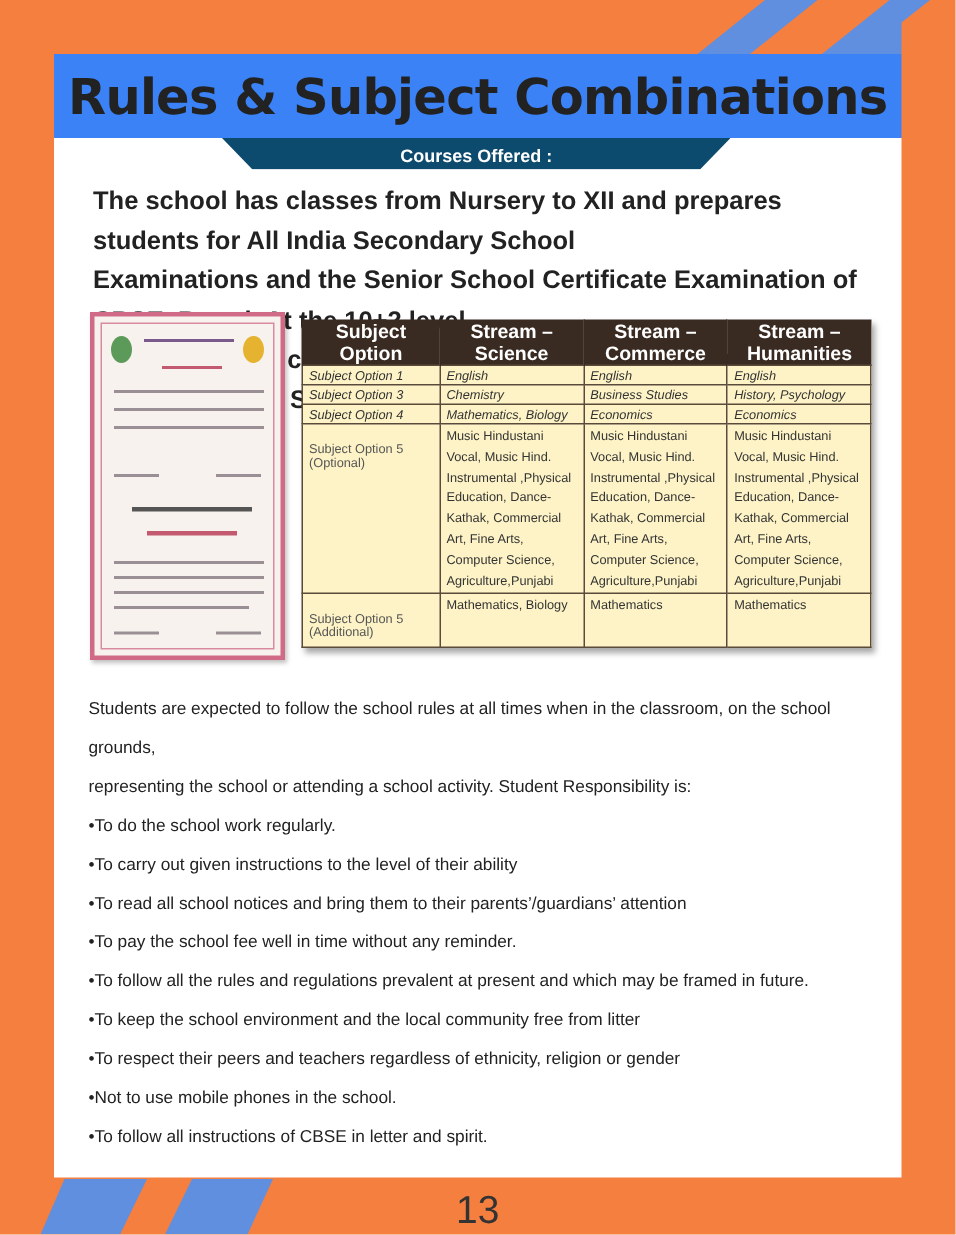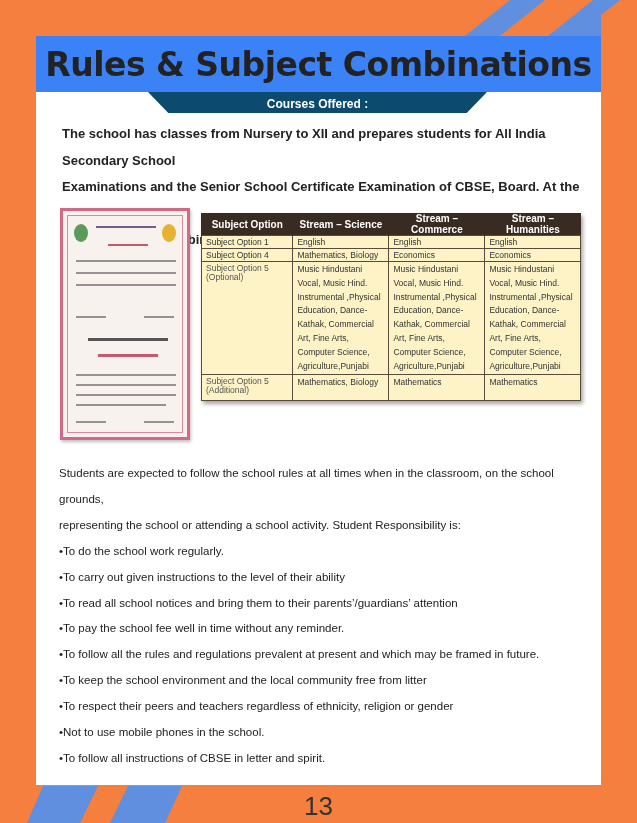--- a/index.html
+++ b/index.html
@@ -34,46 +34,46 @@
   .courses-tab {
     position: absolute; left: 148px; top: 92px; width: 339px; height: 21px;
     background: #0c4a6e;
     clip-path: polygon(0 0, 100% 0, 94% 100%, 6% 100%);
     display: flex; align-items: center; justify-content: center;
   }
   .courses-tab span { color: #fff; font-weight: bold; font-size: 12px; margin-top: 2px; }
 
   .intro {
     position: absolute; left: 62px; top: 121px; width: 530px;
-    font-size: 13px; font-weight: bold; color: #222; line-height: 26.5px;
+    font-size: 17px; font-weight: bold; color: #222; line-height: 26.5px;
   }
   .certificate {
     position: absolute; left: 60px; top: 208px; width: 130px; height: 232px;
     background: #f8f2ee; border: 3px solid #d06a86; box-sizing: border-box;
     box-shadow: 1px 2px 3px rgba(0,0,0,0.25);
   }
   .certificate .inner { position: absolute; inset: 4px; border: 1px solid #d88aa0; }
   .cert-line { position: absolute; height: 2px; background: #9a8f95; }
   .cert-emblem { position: absolute; width: 14px; height: 18px; border-radius: 50%; }
 
   table.subjects {
     position: absolute; left: 201px; top: 213px; width: 380px;
     border-collapse: collapse; font-size: 8.5px; color: #333;
     box-shadow: 2px 3px 4px rgba(0,0,0,0.35);
   }
   table.subjects th {
-    background: #3a2b22; color: #fff; font-weight: bold; font-size: 10px;
+    background: #3a2b22; color: #fff; font-weight: bold; font-size: 13px;
     height: 21px; padding: 0 3px; text-align: center; border-left: 1px solid #3a2b22;
   }
   table.subjects td {
     background: #fdf3c6; border: 1px solid #5a4a3a; padding: 1px 4px;
     vertical-align: top; line-height: 13.8px;
   }
-  table.subjects td.opt { color: #555; line-height: 9px; padding-top: 2px; }
-  table.subjects tr.small td { height: 12px; line-height: 12px; padding-top: 0; padding-bottom: 0; }
+  table.subjects td.opt { color: #555; line-height: 9px; padding-top: 12px; }
+  table.subjects tr.small td { height: 12px; line-height: 12px; padding-top: 0; padding-bottom: 0; font-style: italic; }
 
   .rules {
     position: absolute; left: 59px; top: 461px; width: 540px;
     font-size: 11.5px; font-weight: normal; color: #222; line-height: 25.9px;
   }
   .rules p { margin: 0; }
   .page-number {
     position: absolute; left: 0; width: 637px; top: 791px; text-align: center;
     font-size: 26px; color: #333;
   }
@@ -132,20 +132,26 @@
     </tr>
   </thead>
   <tbody>
     <tr class="small">
       <td>Subject Option 1</td>
       <td>English</td>
       <td>English</td>
       <td>English</td>
     </tr>
     <tr class="small">
+      <td>Subject Option 3</td>
+      <td>Chemistry</td>
+      <td>Business Studies</td>
+      <td>History, Psychology</td>
+    </tr>
+    <tr class="small">
       <td>Subject Option 4</td>
       <td>Mathematics, Biology</td>
       <td>Economics</td>
       <td>Economics</td>
     </tr>
     <tr>
       <td class="opt" style="white-space:pre-line">Subject Option 5
 (Optional)</td>
       <td>Music Hindustani Vocal, Music Hind. Instrumental ,Physical Education, Dance-Kathak, Commercial Art, Fine Arts, Computer Science, Agriculture,Punjabi</td>
       <td>Music Hindustani Vocal, Music Hind. Instrumental ,Physical Education, Dance-Kathak, Commercial Art, Fine Arts, Computer Science, Agriculture,Punjabi</td>

